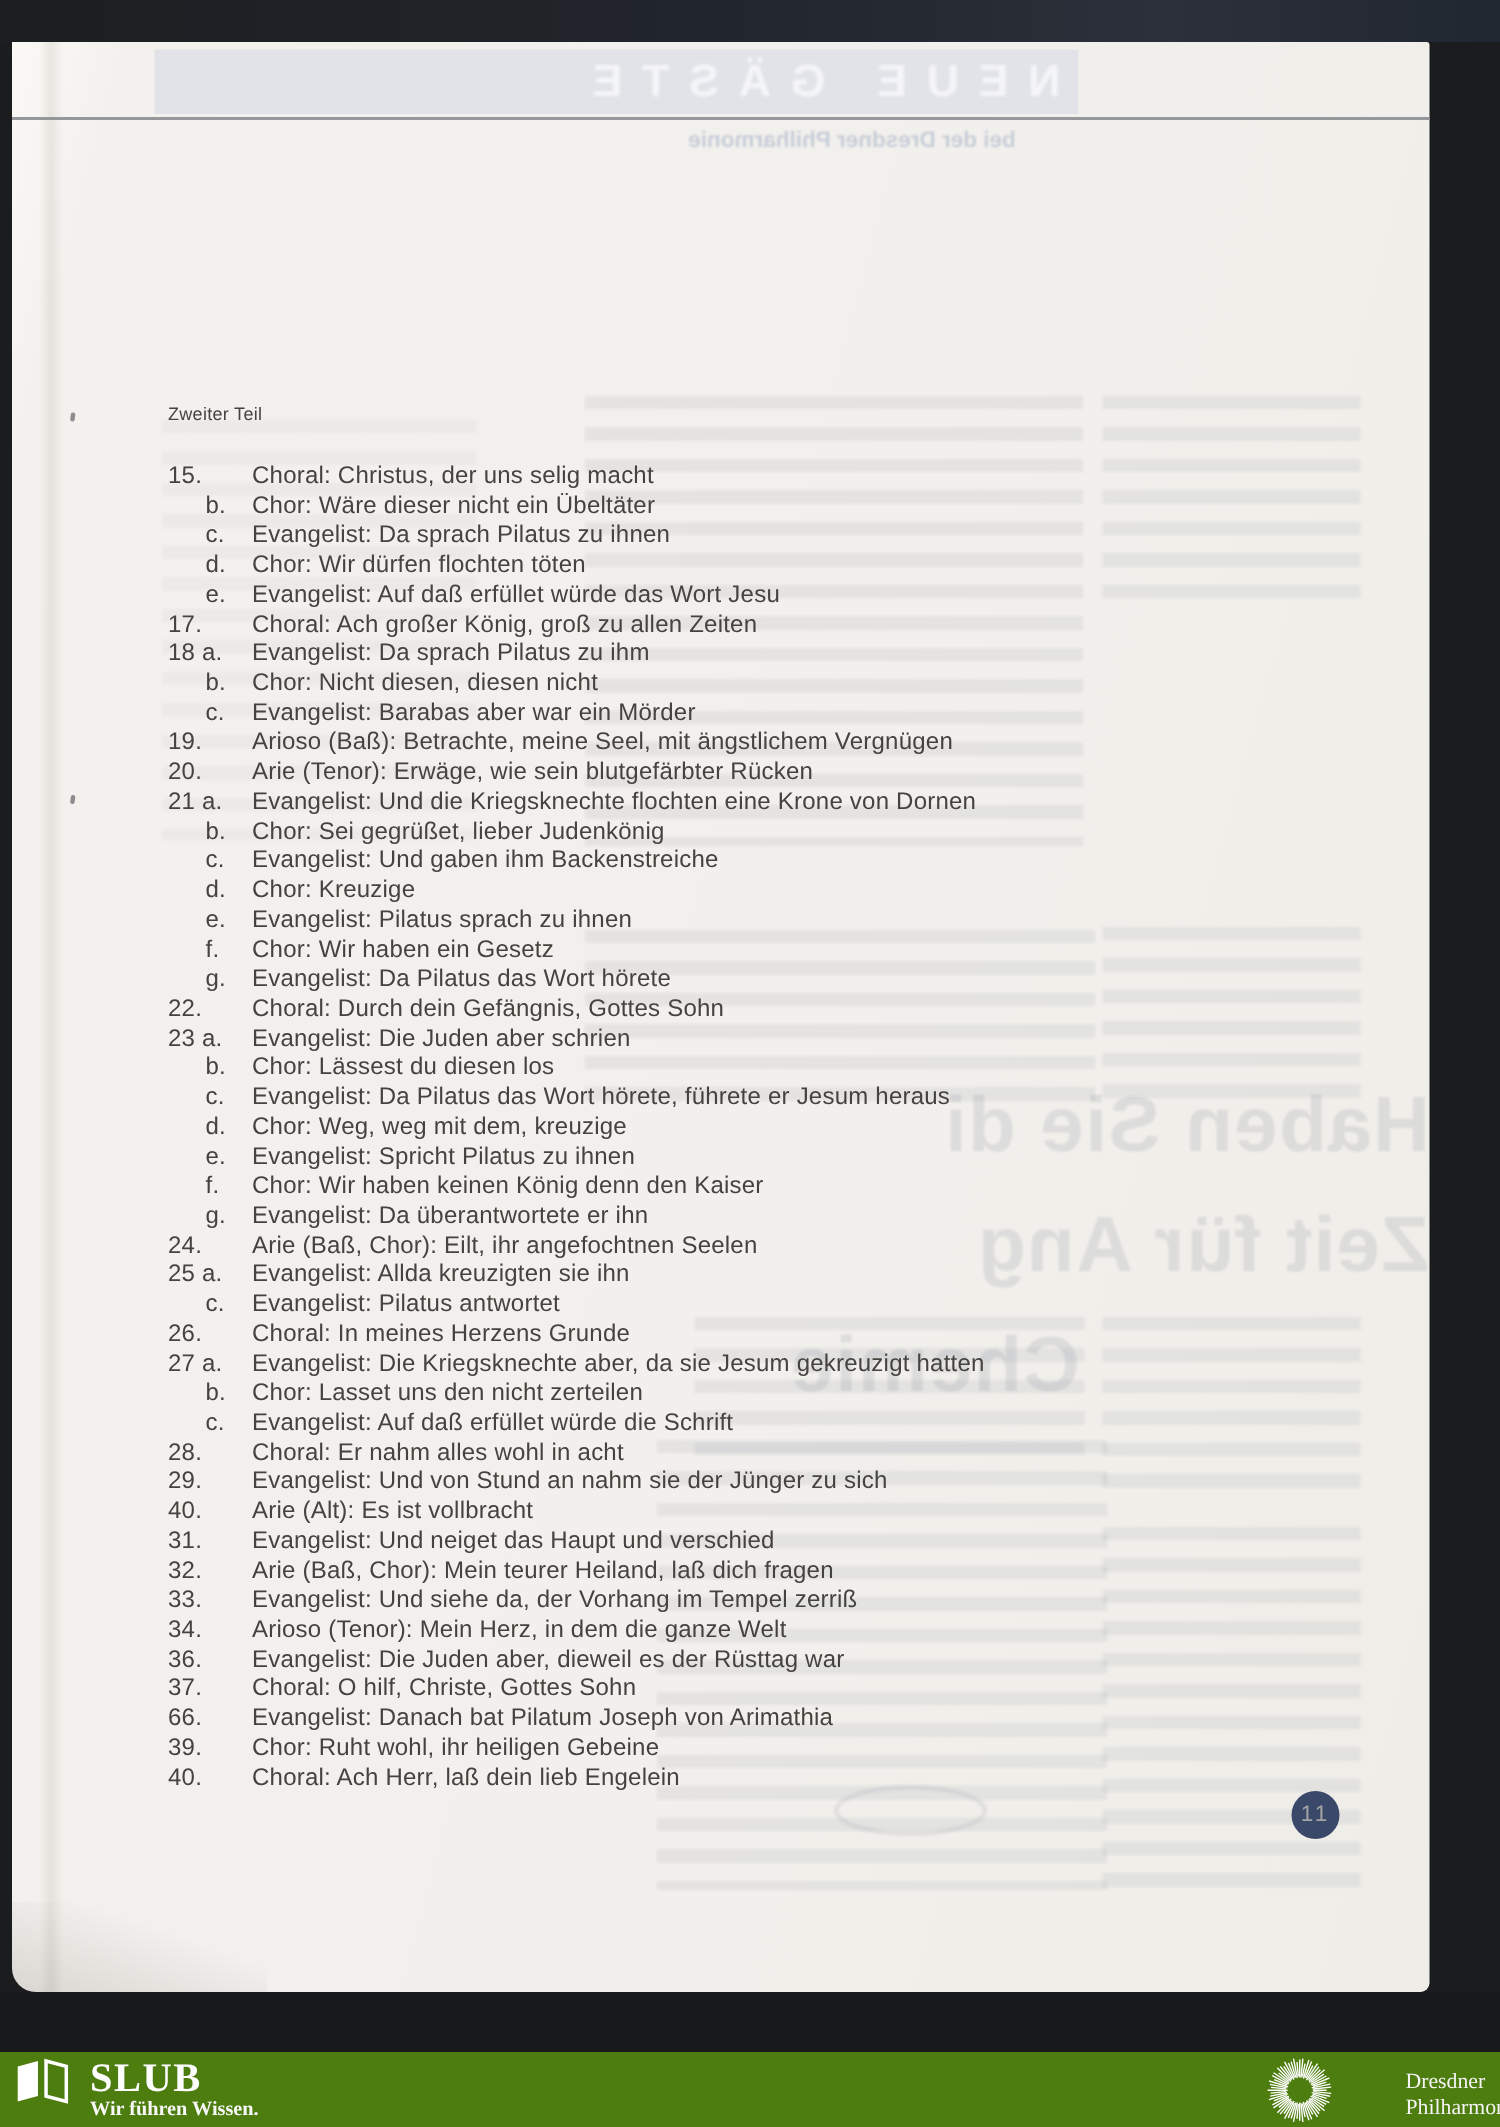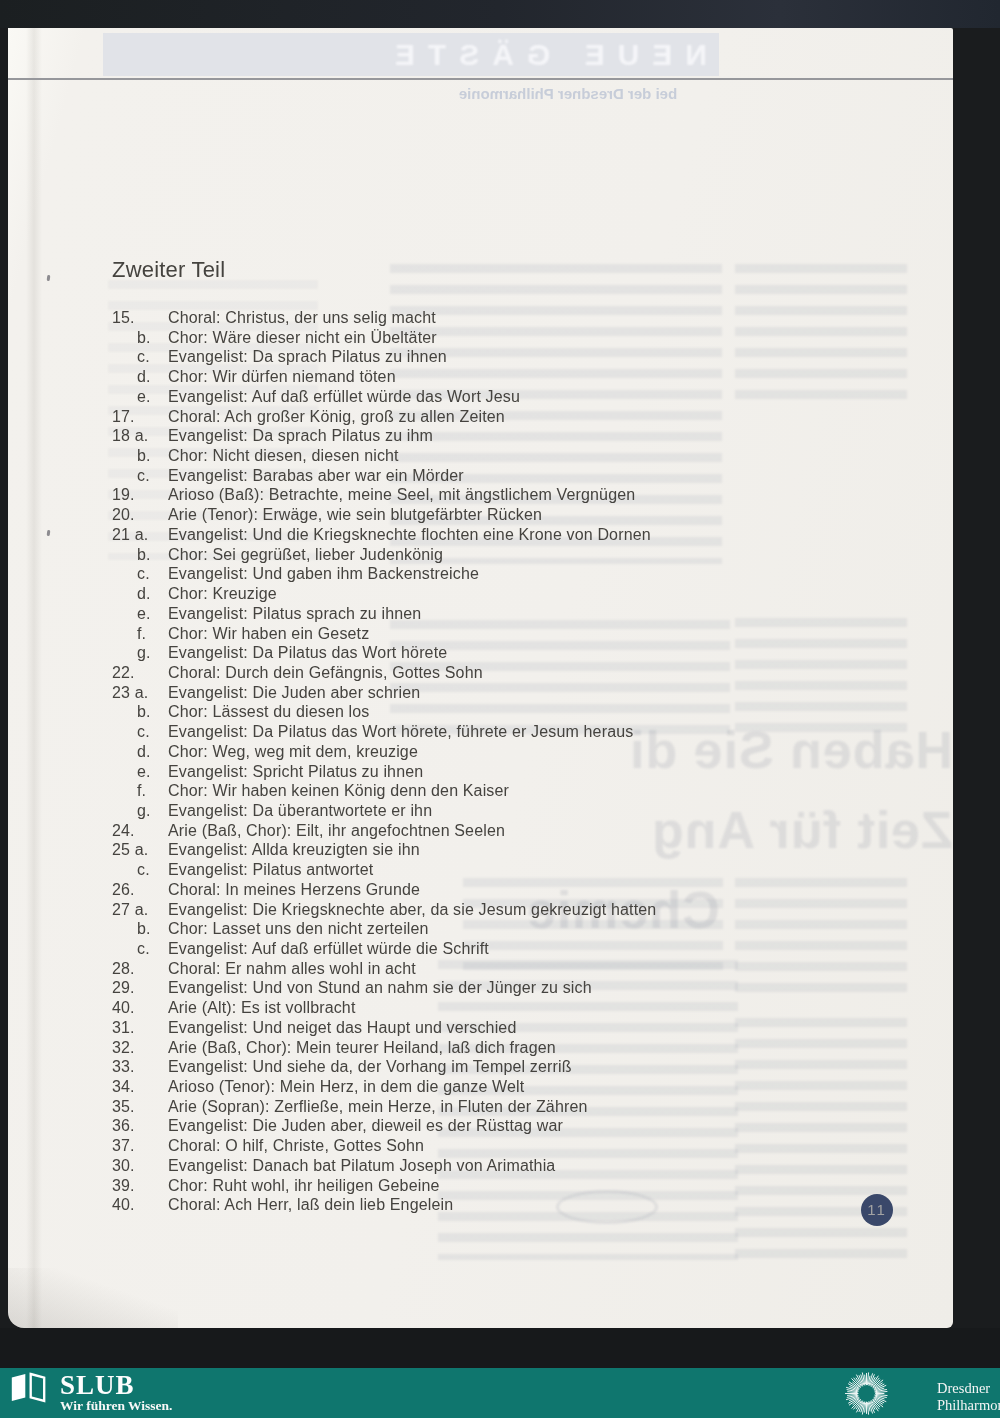--- a/index.html
+++ b/index.html
@@ -19,42 +19,42 @@
      background:linear-gradient(to top right,rgba(60,55,50,0.14),rgba(0,0,0,0) 65%);}
   .mirrored{transform:scaleX(-1);}
   
   .st-band{position:absolute;left:95px;top:5px;width:616px;height:43px;background:#e1e3e8;}
   .st-band-title{position:absolute;right:12px;top:5px;font-size:30px;font-weight:bold;
      letter-spacing:13px;color:rgba(250,250,253,0.8);filter:blur(1.2px);white-space:nowrap;}
   .header-rule{position:absolute;left:0;top:50px;width:945px;height:2px;background:#96979b;}
   .st-subtitle{position:absolute;left:410px;top:57px;width:300px;text-align:center;
      font-size:15px;font-weight:bold;color:#c7cdd9;filter:blur(0.7px);white-space:nowrap;}
   
-  .section-heading{position:absolute;left:104px;top:229px;font-size:22px;color:#45433f;
+  .section-heading{position:absolute;left:104px;top:241px;font-size:12px;color:#45433f;
      letter-spacing:0.2px;}
   #movement-list{position:absolute;left:104px;top:280px;color:#45433f;font-size:16px;
      letter-spacing:0.15px;}
   #movement-list .row{height:19.72px;line-height:19.72px;white-space:nowrap;}
   #movement-list .label{display:inline-block;width:56px;box-sizing:border-box;vertical-align:top;}
   #movement-list .label.sub{padding-left:25px;}
   
   .page-badge{position:absolute;left:853px;top:1166px;width:32px;height:32px;border-radius:50%;
      background:#3a486a;color:#a3a3a3;font-size:15px;line-height:32px;text-align:center;
      letter-spacing:2px;}
   
   .ghost{position:absolute;filter:blur(1px);
      background:repeating-linear-gradient(to bottom,rgba(128,138,156,0.12) 0 9px,rgba(0,0,0,0) 9px 21px);}
   .ghost.faint{background:repeating-linear-gradient(to bottom,rgba(128,138,156,0.06) 0 9px,rgba(0,0,0,0) 9px 21px);}
   .st-ad-line{position:absolute;font-weight:bold;font-size:52px;letter-spacing:1px;
      color:rgba(122,132,150,0.17);filter:blur(0.8px);white-space:nowrap;}
   .st-ellipse{position:absolute;left:548px;top:1162px;width:96px;height:28px;border-radius:50%;
      border:3px solid rgba(128,138,156,0.16);filter:blur(1px);}
   .staple{position:absolute;width:3px;height:6px;background:#8d8c90;border-radius:2px;transform:rotate(8deg);}
   
-  #footer{position:absolute;left:0;top:1368px;width:1000px;height:50px;background:#0f766e;}
+  #footer{position:absolute;left:0;top:1368px;width:1000px;height:50px;background:#4d7c0f;}
   .slub-group{position:absolute;left:10px;top:4px;display:flex;align-items:flex-start;}
   .slub-text{margin-left:14px;color:#fdfdfd;font-family:"Liberation Serif",serif;}
   .slub-name{font-size:27px;font-weight:bold;letter-spacing:1px;line-height:26px;}
   .slub-tagline{font-size:13.5px;font-weight:bold;margin-top:0;color:#f8f8f8;}
   .phil-group{position:absolute;left:843px;top:2px;display:flex;align-items:center;gap:33px;}
   .phil-text{margin-left:14px;color:#f5f5f5;font-family:"Liberation Serif",serif;
      font-size:14.5px;line-height:17px;margin-top:6px;}
 </style>
 </head>
 <body>
@@ -84,21 +84,21 @@
     <span class="st-ad-line mirrored" style="right:0;top:692px;">Haben Sie di</span>
     <span class="st-ad-line mirrored" style="right:0;top:772px;">Zeit für Ang</span>
     <span class="st-ad-line mirrored" style="right:233px;top:852px;">Chemie</span>
     <div class="st-ellipse"></div>
 
     <div class="section-heading">Zweiter Teil</div>
     <div id="movement-list">
         <div class="row"><span class="label">15.</span><span class="mtext">Choral: Christus, der uns selig macht</span></div>
         <div class="row"><span class="label sub">b.</span><span class="mtext">Chor: Wäre dieser nicht ein Übeltäter</span></div>
         <div class="row"><span class="label sub">c.</span><span class="mtext">Evangelist: Da sprach Pilatus zu ihnen</span></div>
-        <div class="row"><span class="label sub">d.</span><span class="mtext">Chor: Wir dürfen niemand töten</span></div>
+        <div class="row"><span class="label sub">d.</span><span class="mtext">Chor: Wir dürfen flochten töten</span></div>
         <div class="row"><span class="label sub">e.</span><span class="mtext">Evangelist: Auf daß erfüllet würde das Wort Jesu</span></div>
         <div class="row"><span class="label">17.</span><span class="mtext">Choral: Ach großer König, groß zu allen Zeiten</span></div>
         <div class="row"><span class="label">18 a.</span><span class="mtext">Evangelist: Da sprach Pilatus zu ihm</span></div>
         <div class="row"><span class="label sub">b.</span><span class="mtext">Chor: Nicht diesen, diesen nicht</span></div>
         <div class="row"><span class="label sub">c.</span><span class="mtext">Evangelist: Barabas aber war ein Mörder</span></div>
         <div class="row"><span class="label">19.</span><span class="mtext">Arioso (Baß): Betrachte, meine Seel, mit ängstlichem Vergnügen</span></div>
         <div class="row"><span class="label">20.</span><span class="mtext">Arie (Tenor): Erwäge, wie sein blutgefärbter Rücken</span></div>
         <div class="row"><span class="label">21 a.</span><span class="mtext">Evangelist: Und die Kriegsknechte flochten eine Krone von Dornen</span></div>
         <div class="row"><span class="label sub">b.</span><span class="mtext">Chor: Sei gegrüßet, lieber Judenkönig</span></div>
         <div class="row"><span class="label sub">c.</span><span class="mtext">Evangelist: Und gaben ihm Backenstreiche</span></div>
@@ -121,24 +121,23 @@
         <div class="row"><span class="label">27 a.</span><span class="mtext">Evangelist: Die Kriegsknechte aber, da sie Jesum gekreuzigt hatten</span></div>
         <div class="row"><span class="label sub">b.</span><span class="mtext">Chor: Lasset uns den nicht zerteilen</span></div>
         <div class="row"><span class="label sub">c.</span><span class="mtext">Evangelist: Auf daß erfüllet würde die Schrift</span></div>
         <div class="row"><span class="label">28.</span><span class="mtext">Choral: Er nahm alles wohl in acht</span></div>
         <div class="row"><span class="label">29.</span><span class="mtext">Evangelist: Und von Stund an nahm sie der Jünger zu sich</span></div>
         <div class="row"><span class="label">40.</span><span class="mtext">Arie (Alt): Es ist vollbracht</span></div>
         <div class="row"><span class="label">31.</span><span class="mtext">Evangelist: Und neiget das Haupt und verschied</span></div>
         <div class="row"><span class="label">32.</span><span class="mtext">Arie (Baß, Chor): Mein teurer Heiland, laß dich fragen</span></div>
         <div class="row"><span class="label">33.</span><span class="mtext">Evangelist: Und siehe da, der Vorhang im Tempel zerriß</span></div>
         <div class="row"><span class="label">34.</span><span class="mtext">Arioso (Tenor): Mein Herz, in dem die ganze Welt</span></div>
-        <div class="row"><span class="label">35.</span><span class="mtext">Arie (Sopran): Zerfließe, mein Herze, in Fluten der Zähren</span></div>
         <div class="row"><span class="label">36.</span><span class="mtext">Evangelist: Die Juden aber, dieweil es der Rüsttag war</span></div>
         <div class="row"><span class="label">37.</span><span class="mtext">Choral: O hilf, Christe, Gottes Sohn</span></div>
-        <div class="row"><span class="label">30.</span><span class="mtext">Evangelist: Danach bat Pilatum Joseph von Arimathia</span></div>
+        <div class="row"><span class="label">66.</span><span class="mtext">Evangelist: Danach bat Pilatum Joseph von Arimathia</span></div>
         <div class="row"><span class="label">39.</span><span class="mtext">Chor: Ruht wohl, ihr heiligen Gebeine</span></div>
         <div class="row"><span class="label">40.</span><span class="mtext">Choral: Ach Herr, laß dein lieb Engelein</span></div>
       </div>
 
     <div class="page-badge">11</div>
 
     <div class="staple" style="left:39px;top:247px;"></div>
     <div class="staple" style="left:39px;top:502px;"></div>
   </div>
 

